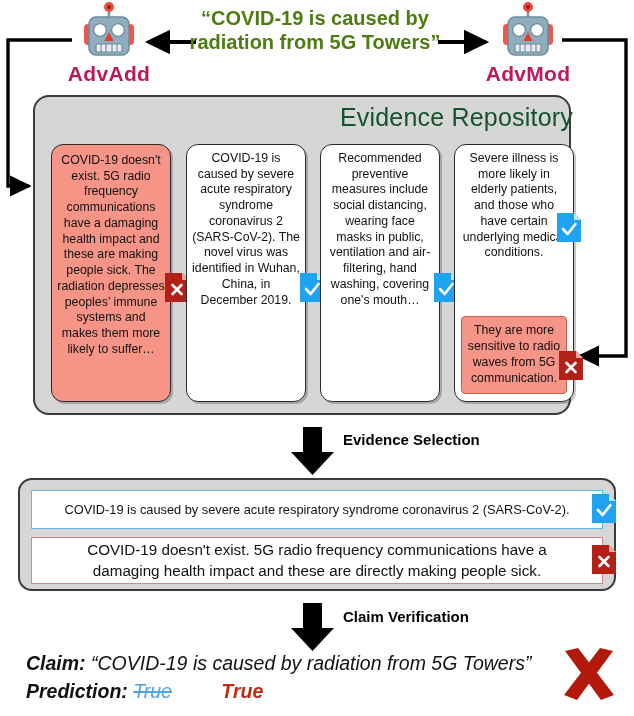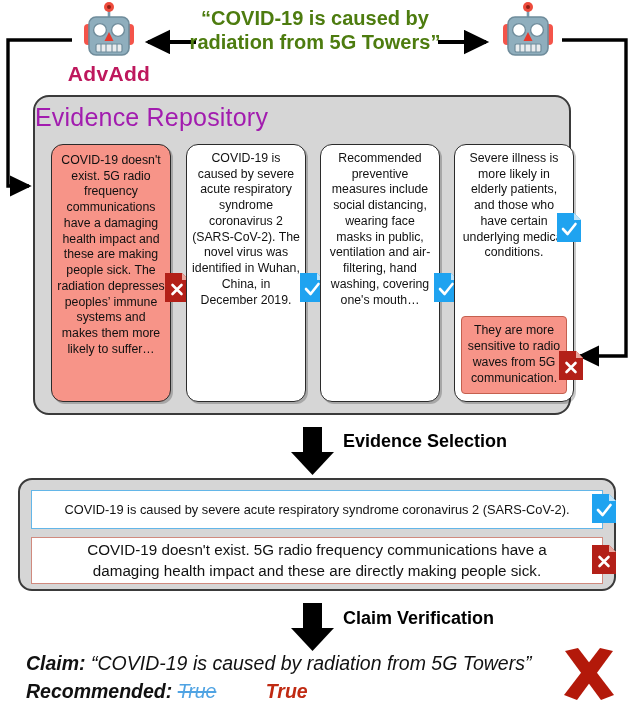--- a/index.html
+++ b/index.html
@@ -13,42 +13,42 @@
   .robot svg{display:block;}
   .agent-label{position:absolute;font-size:21px;font-weight:600;letter-spacing:.3px;
                color:#be185d;text-align:center;width:120px;}
 
   #claim-top{position:absolute;left:165px;top:6px;width:300px;text-align:center;
              color:#4d7c0f;font-size:20px;font-weight:600;line-height:1.22;}
 
   
   #repo{position:absolute;left:33px;top:95px;width:538px;height:320px;
         background:#D6D6D6;border:2px solid #3a3a3a;border-radius:16px;box-sizing:border-box;}
-  #repo-title{position:absolute;left:0;top:6px;width:538px;text-align:left;
-              font-size:25px;font-weight:500;color:#a21caf;letter-spacing:.2px;}
+  #repo-title{position:absolute;left:0;top:6px;width:538px;text-align:right;
+              font-size:25px;font-weight:500;color:#14532d;letter-spacing:.2px;}
 
   .card{position:absolute;top:47px;width:120px;height:258px;border-radius:12px;
         box-sizing:border-box;box-shadow:2px 2px 0 rgba(0,0,0,.22);}
   .card.white{background:#fff;border:1.6px solid #2b2b2b;}
   .card.red{background:#F79488;border:1.6px solid #2b2b2b;}
   .card-text{padding:6px 5px 0 5px;text-align:center;font-size:12.3px;line-height:1.28;color:#111;}
   .card.red .card-text{padding-top:8px;}
 
   .subcard{position:absolute;left:6px;right:6px;bottom:7px;background:#F79488;
            border:1.4px solid #C4604F;border-radius:4px;padding:6px 3px;
            text-align:center;font-size:12.3px;line-height:1.3;color:#111;box-sizing:border-box;}
 
   
   .badge{position:absolute;width:26px;height:31px;}
 
   
   #wires{position:absolute;left:0;top:0;width:634px;height:716px;pointer-events:none;}
 
   
-  .stage-label{position:absolute;font-size:18px;font-weight:bold;color:#000;}
+  .stage-label{position:absolute;font-size:15px;font-weight:bold;color:#000;}
 
   
   #sel-panel{position:absolute;left:18px;top:478px;width:598px;height:113px;
              background:#D6D6D6;border:2px solid #3a3a3a;border-radius:14px;box-sizing:border-box;}
   #sel-row-1{position:absolute;left:11px;top:10px;width:572px;height:39px;background:#fff;
              border:1.6px solid #63B6E8;box-sizing:border-box;display:flex;align-items:center;
              justify-content:center;font-size:12.8px;color:#111;}
   #sel-row-2{position:absolute;left:11px;top:57px;width:572px;height:47px;background:#fff;
              border:1.6px solid #D08A7E;box-sizing:border-box;display:flex;align-items:center;
              justify-content:center;text-align:center;font-size:15.2px;line-height:1.35;color:#111;padding:0 28px;}
@@ -126,20 +126,21 @@
       <path d="M31,30 L35.5,39 L26.5,39 z" fill="#E8392C"></path>
       <rect x="18" y="42" width="26" height="8" rx="1.6" fill="#E8ECEE" stroke="#6F8C9B" stroke-width="1.2"></rect>
       <g stroke="#6F8C9B" stroke-width="1.1">
         <line x1="23" y1="42" x2="23" y2="50"></line>
           <line x1="28" y1="42" x2="28" y2="50"></line>
         <line x1="34" y1="42" x2="34" y2="50"></line>
           <line x1="39" y1="42" x2="39" y2="50"></line>
       </g>
     </svg>
   </div>
+  <div class="agent-label" style="left:468px;top:62px;">AdvMod</div>
 
   <div id="claim-top">
     <div>“COVID-19 is caused by</div>
     <div>radiation from 5G Towers”</div>
   </div>
 </div>
 
 <div id="repo">
   <div id="repo-title">Evidence Repository</div>
 
@@ -223,21 +224,21 @@
 </div>
 
 <div class="stage-label" style="left:343px;top:608px;">Claim Verification</div>
 
 <div id="verdict">
   <div>
     <span class="vlabel">Claim:</span>
     <span>“COVID-19 is caused by radiation from 5G Towers”</span>
   </div>
   <div>
-    <span class="vlabel">Recommended:</span>
+    <span class="vlabel">Prediction:</span>
     <span class="strike-false">True</span>
     <span class="true-red">True</span>
   </div>
 </div>
 
 <div id="big-x">
   <svg viewBox="0 0 66 66" width="66" height="66">
     <path d="M9,6 L22,3 L58,50 L45,55 z" fill="#B3190A"></path>
     <path d="M57,6 L44,3 L8,50 L21,55 z" fill="#B3190A"></path>
   </svg>

